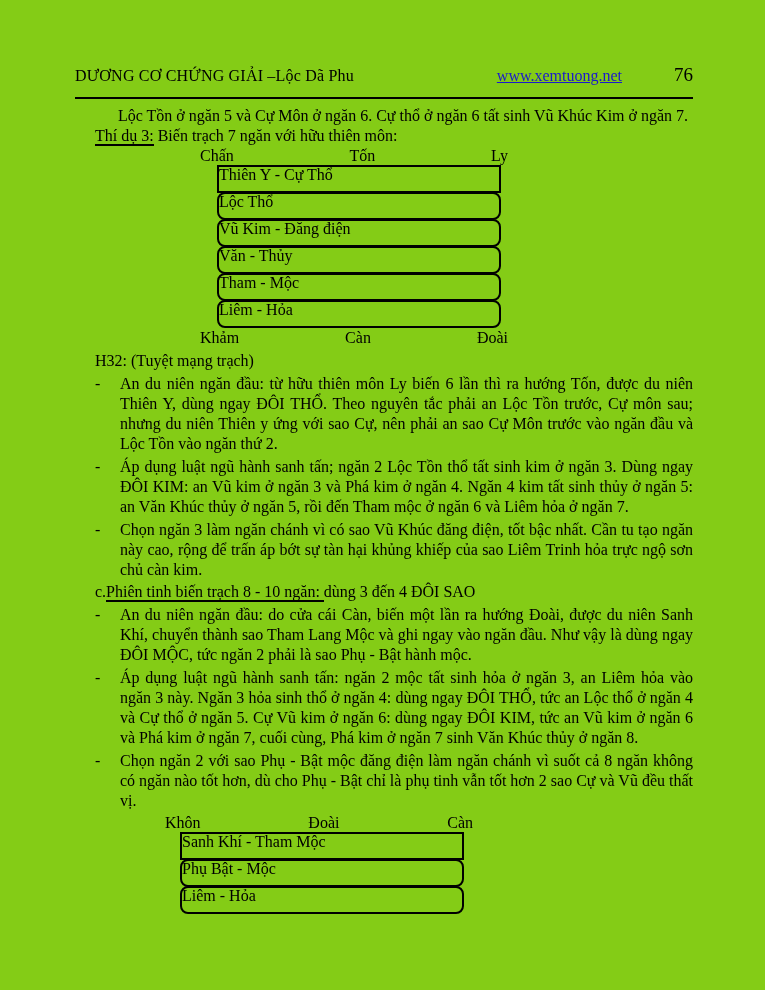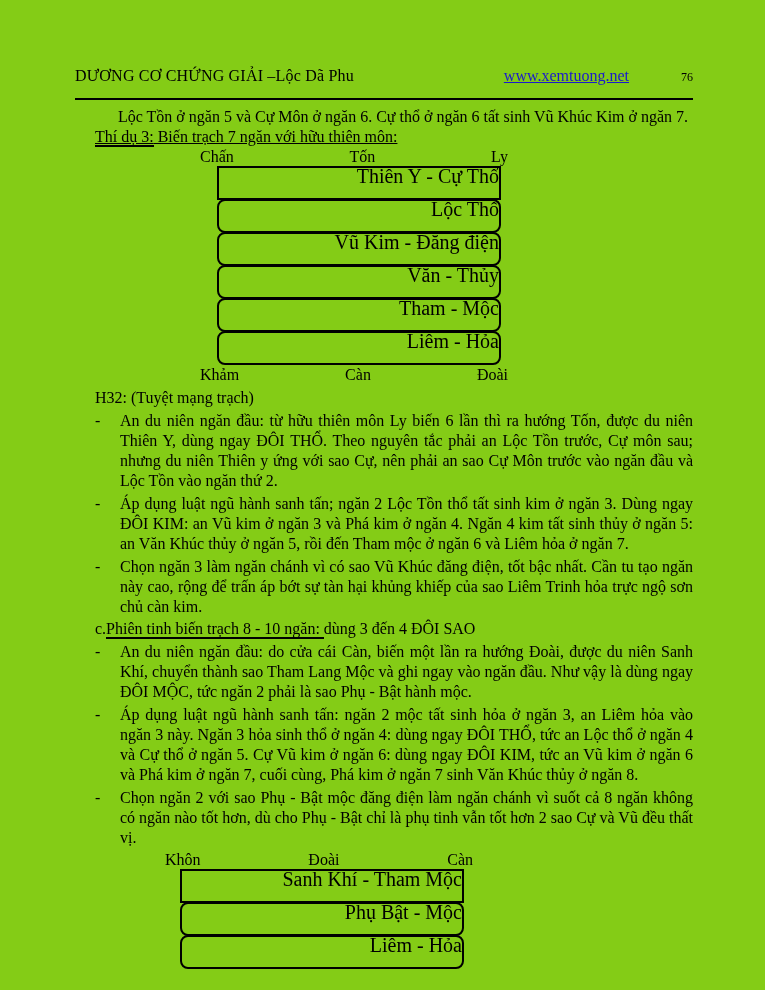--- a/index.html
+++ b/index.html
@@ -23,46 +23,46 @@
   .header-row { display: flex; align-items: baseline; }
   .header-title { flex: 1; font-size: 16px; letter-spacing: 0.2px; }
   .header-link {
     color: #1a1acd;
     text-decoration: underline;
     margin-right: 52px;
     cursor: pointer;
     font-size: 16px;
     margin-top: 20px;
   }
-  .header-page { font-size: 12px; }
+  .header-page { font-size: 19px; }
   .hr { border-top: 2px solid #000; margin-top: 11px; }
 
   
   .para-indent { margin-top: 7px; padding-left: 43px; text-align: justify; }
-  .label-line { padding-left: 20px; text-decoration: underline; }
+  .label-line { padding-left: 20px; }
   .u2 { border-bottom: 2px solid #000; padding-bottom: 0px; }
 
   
   .dia-labels {
     display: flex;
     justify-content: space-between;
     height: 19px;
     line-height: 19px;
   }
   .dia-labels-1 { margin-left: 125px; width: 308px; }
   .dia-labels-2 { margin-left: 90px;  width: 308px; }
   .dia-table-1 { margin-left: 142px; width: 284px; }
   .dia-table-2 { margin-left: 105px; width: 284px; }
   .dia-row {
     box-sizing: border-box;
     border: 2px solid #000;
-    height: 34px;
+    height: 28px;
     line-height: 16px;
-    text-align: right;
-    font-size: 20px;
+    text-align: left;
+    font-size: 16px;
     overflow: hidden;
   }
   .dia-row + .dia-row { margin-top: -1px; border-radius: 8px; }
 
   .h32-line { padding-left: 20px; margin-top: 4px; }
 
   
   .bullet { display: flex; padding-left: 20px; margin-top: 3px; }
   .bullet .dash { width: 25px; flex: none; }
   .bullet .btext { flex: 1; text-align: justify; }

